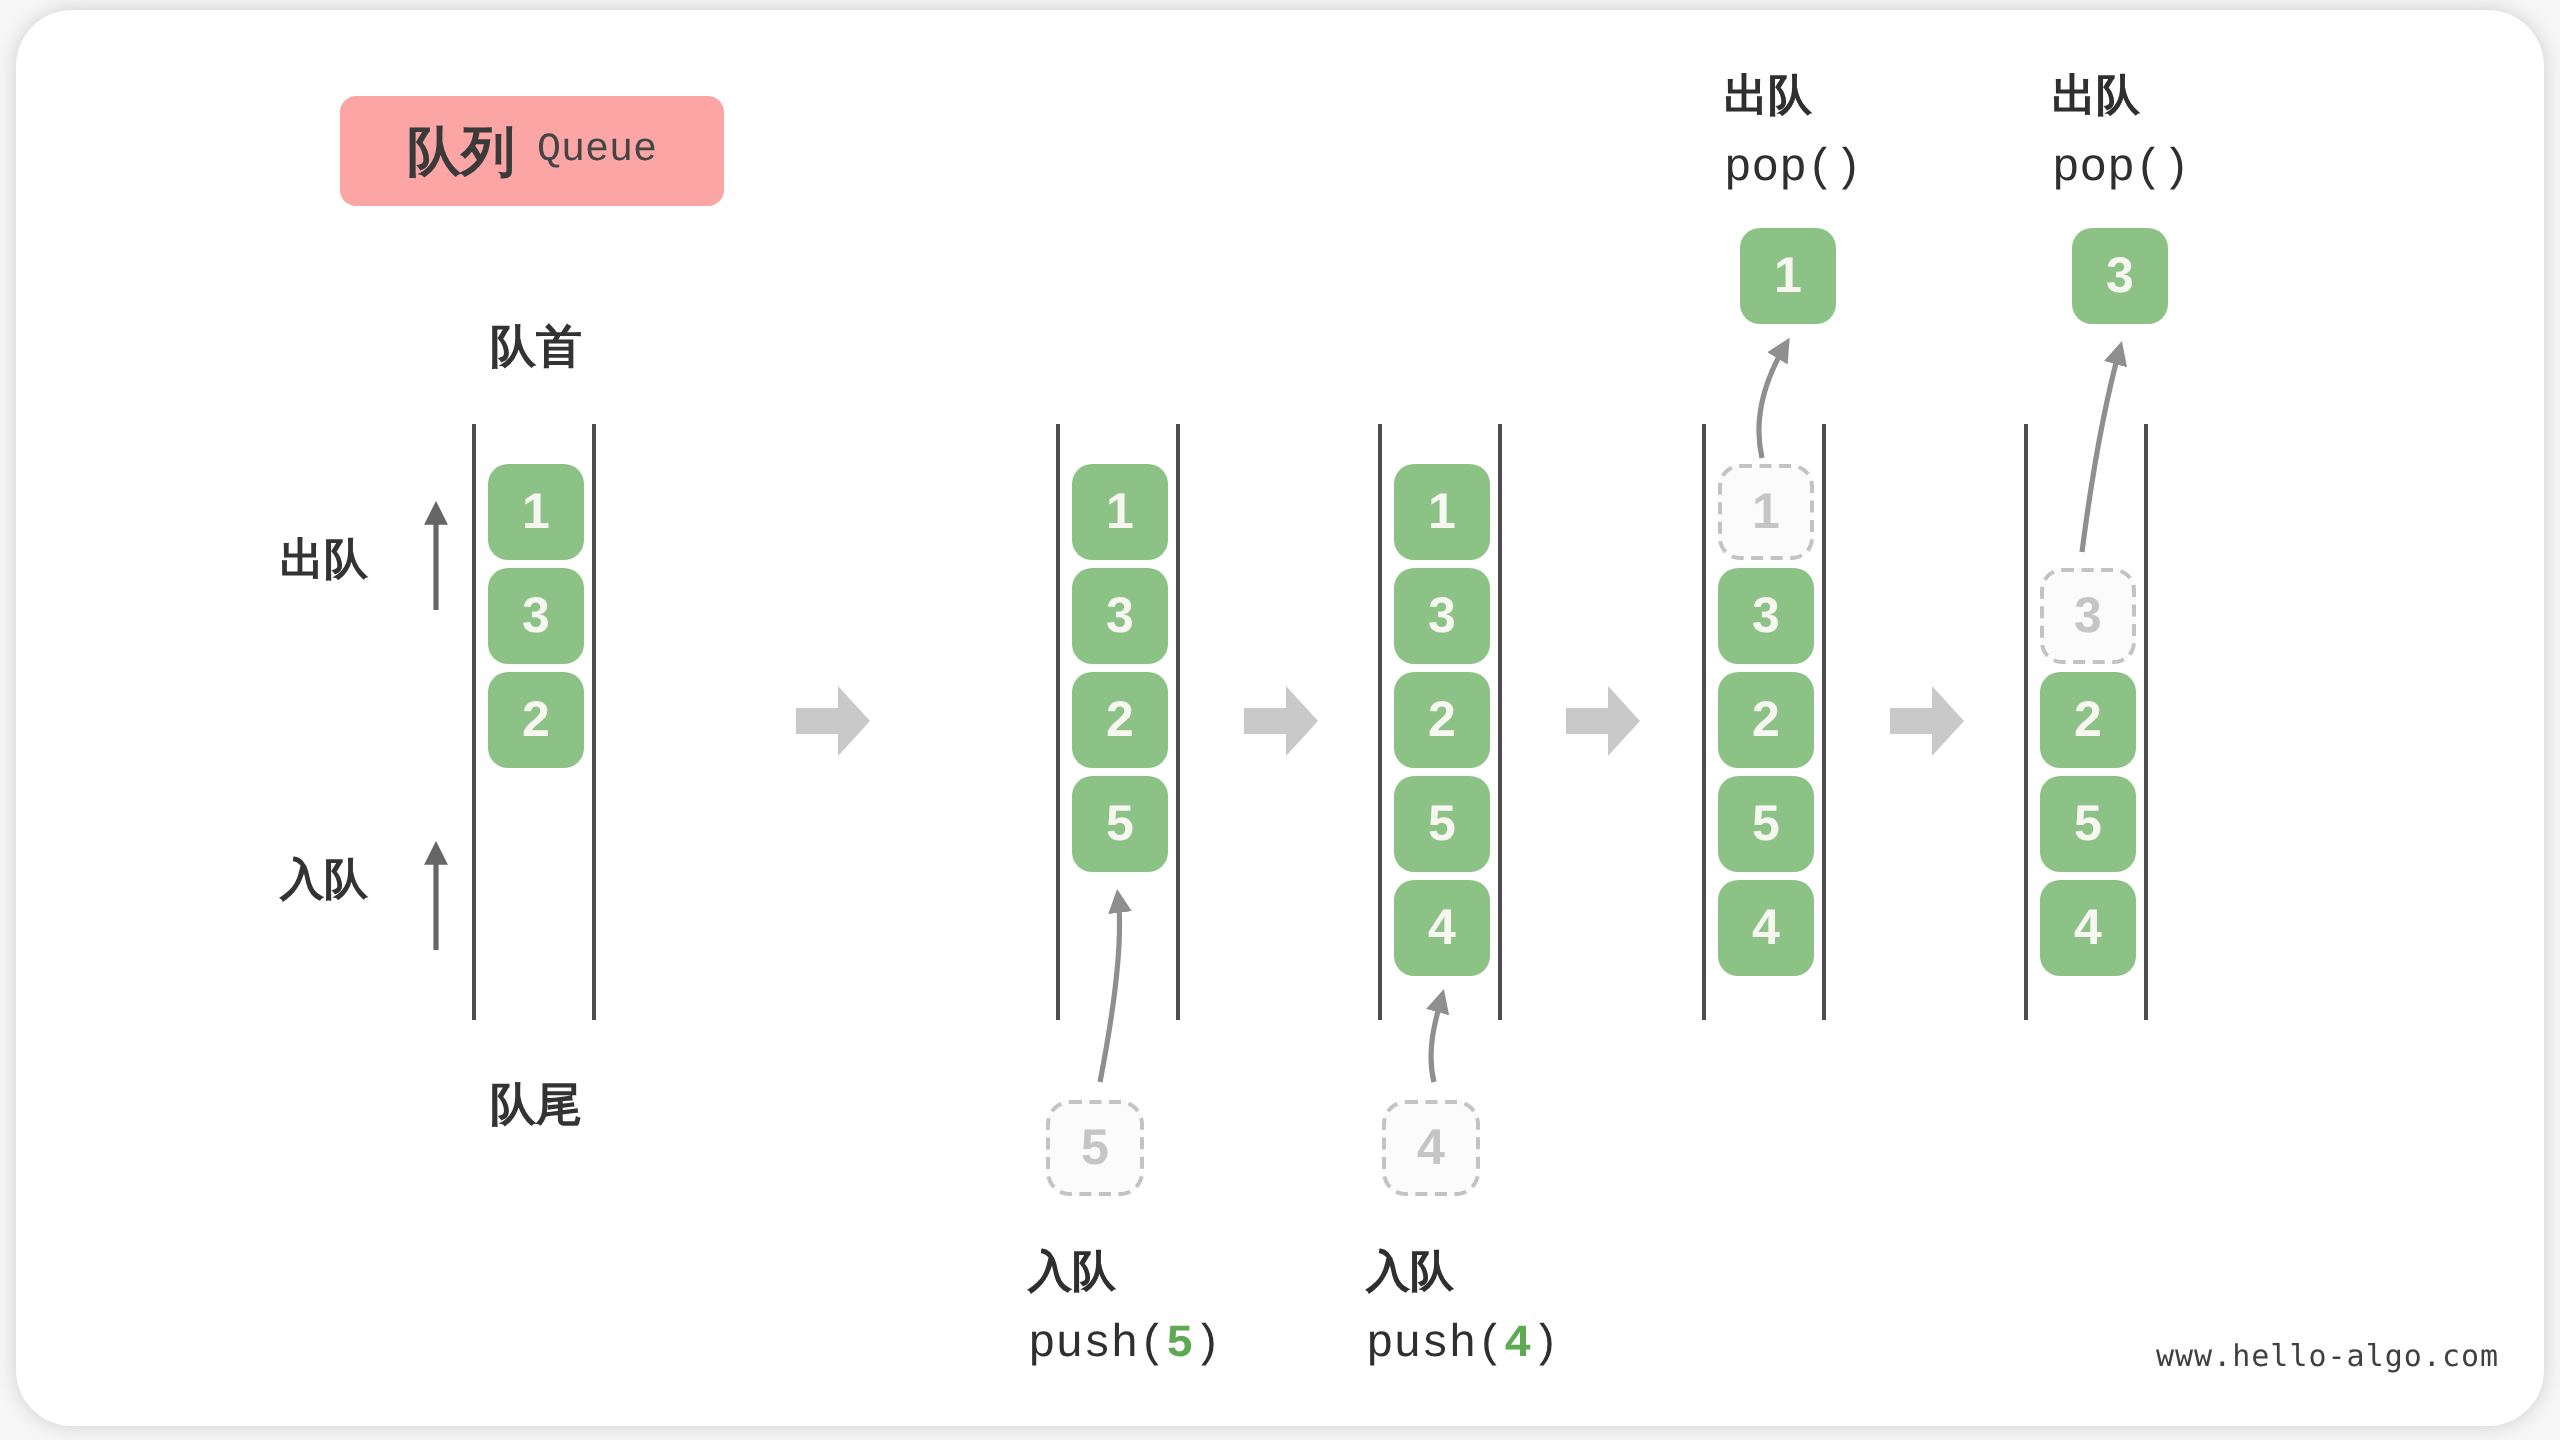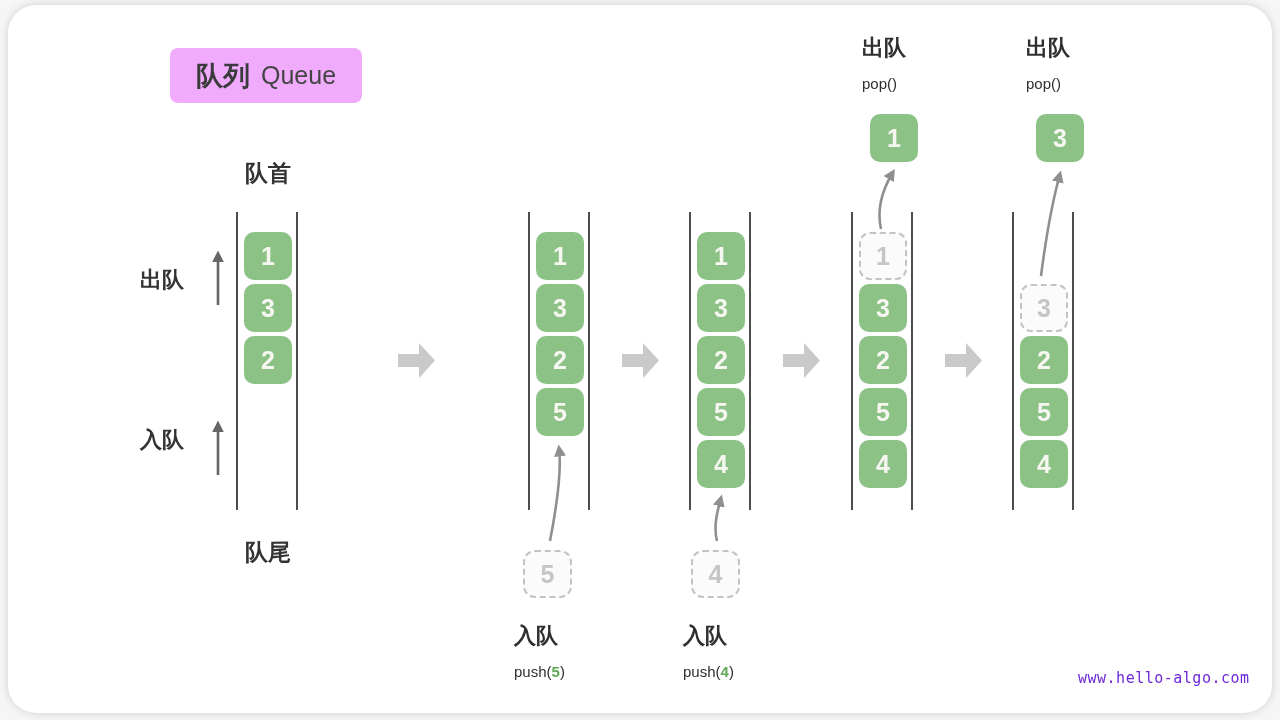--- a/index.html
+++ b/index.html
@@ -8,25 +8,25 @@
   .card {
     position:absolute; left:8px; top:5px; width:1264px; height:708px;
     background:#ffffff; border-radius:28px;
     box-shadow:0 0 10px rgba(0,0,0,0.16);
   }
   .canvas { position:absolute; left:0; top:0; width:1280px; height:720px; }
 
   
   .title-box {
     position:absolute; left:170px; top:48px; width:192px; height:55px;
-    background:#f0abfc; border-radius:8px;
+    background:#fca5a5; border-radius:8px;
     display:flex; align-items:center; justify-content:center; gap:11px;
   }
   .title-zh { font-size:27px; font-weight:bold; color:#3a3a3a; }
-  .title-en { font-family:Liberation Sans, sans-serif; font-size:25px; color:#454545; }
+  .title-en { font-family:Liberation Mono, monospace; font-size:20px; color:#454545; }
 
   
   .queue {
     position:absolute; top:212px; height:298px; width:62px;
     border-left:2px solid #4d4d4d; border-right:2px solid #4d4d4d;
   }
   .cell {
     position:absolute; left:6px; width:48px; height:48px;
     background:#8dc286; border-radius:10px;
     color:#f7f7f2; font-size:25px; font-weight:bold;
@@ -49,27 +49,27 @@
     background:#fbfbfb; border:2px dashed #c3c3c3; border-radius:12px;
     color:#c5c5c5; font-size:25px; font-weight:bold;
     display:flex; align-items:center; justify-content:center;
   }
 
   
   .end-label { position:absolute; font-size:23px; font-weight:bold; color:#333333; }
   .side-label { position:absolute; font-size:22px; font-weight:bold; color:#333333; }
   .op-block { position:absolute; line-height:36px; }
   .op-zh { font-size:22px; font-weight:600; color:#2f2f2f; }
-  .op-code { font-family:Liberation Sans, sans-serif; font-size:15px; color:#2f2f2f; }
+  .op-code { font-family:Liberation Mono, monospace; font-size:23px; color:#2f2f2f; }
   .op-code .arg { color:#5fa854; font-weight:bold; }
 
   .watermark {
     position:absolute; left:1078px; top:669px;
     font-family:"DejaVu Sans Mono",monospace; font-size:15px;
-    color:#6d28d9; letter-spacing:0.5px;
+    color:#404040; letter-spacing:0.5px;
   }
 
   svg.overlay { position:absolute; left:0; top:0; pointer-events:none; }
 </style>
 </head>
 <body>
 
 <div class="stage">
   <div class="card"></div>
   <div class="canvas">

